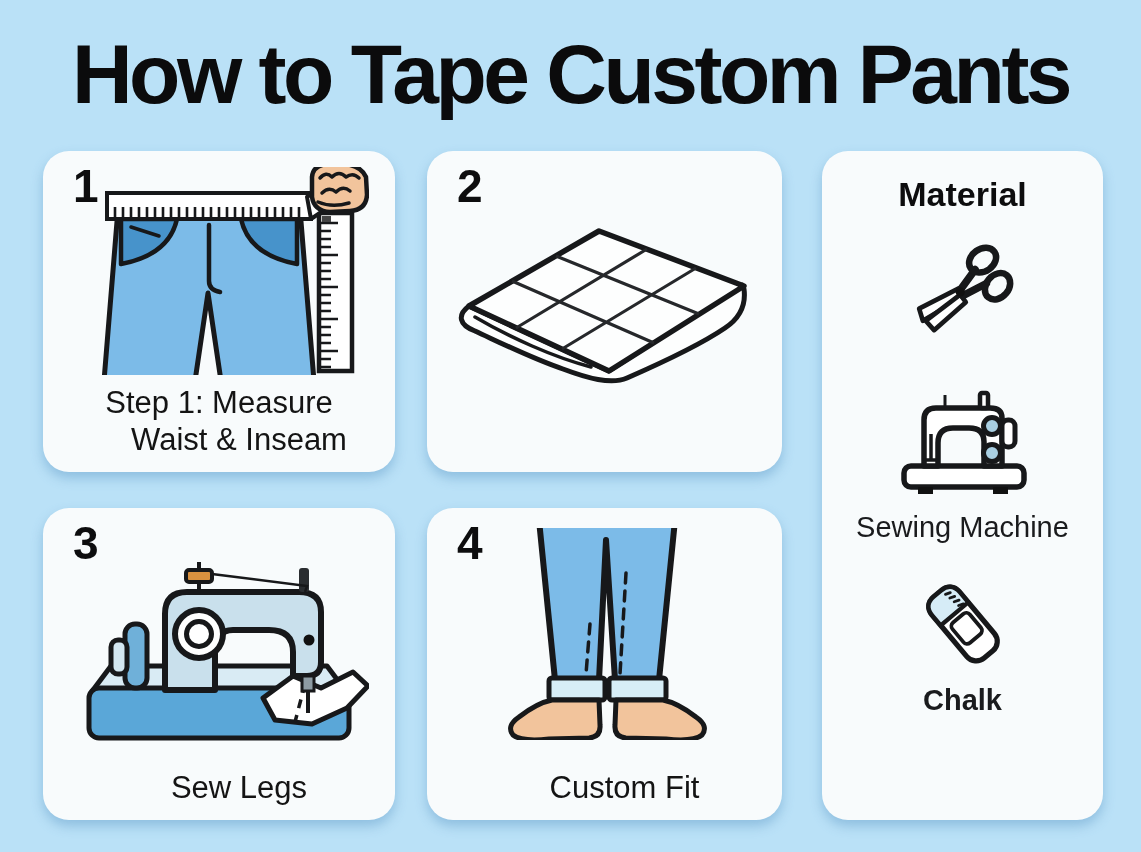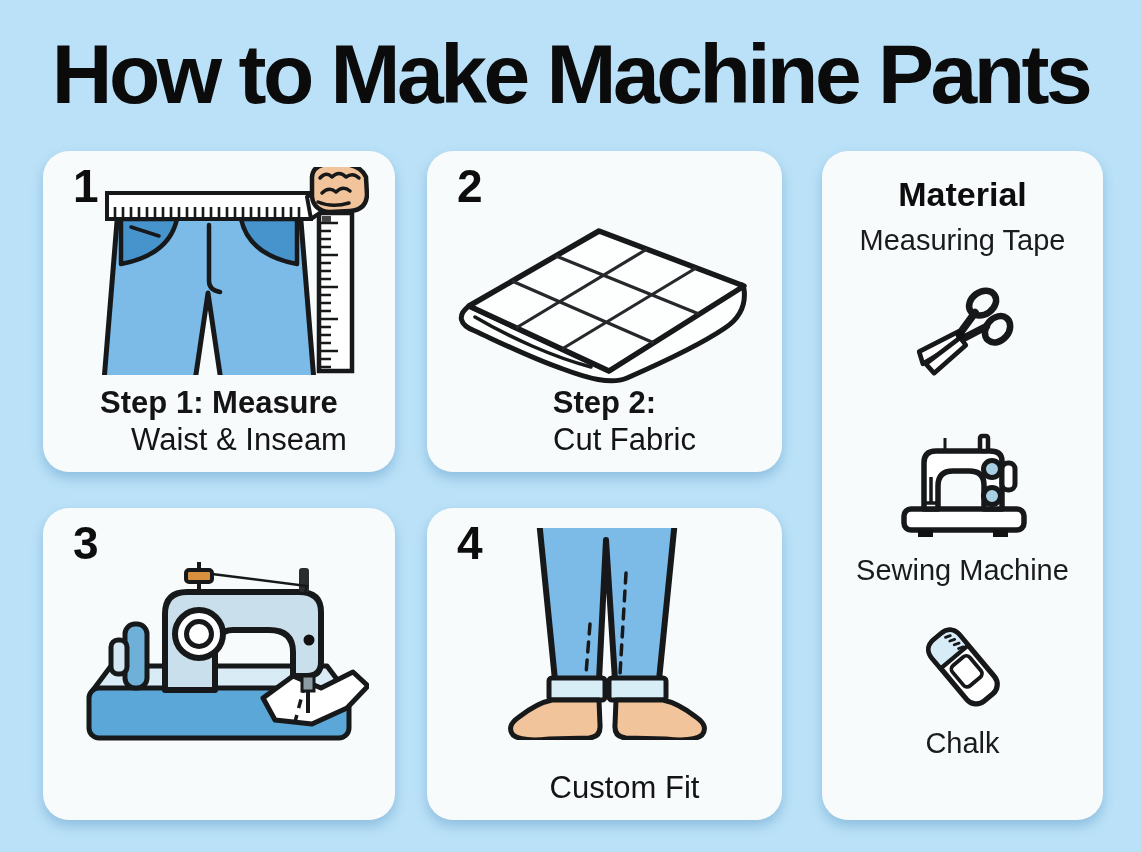--- a/index.html
+++ b/index.html
@@ -55,44 +55,44 @@
   }
   .art{position:absolute;}
   .art-1{left:26px;top:16px;}
   .art-2{left:22px;top:50px;}
   .art-3{left:26px;top:30px;}
   .art-4{left:28px;top:20px;}
   .caption{
     position:absolute;bottom:14px;left:0;right:0;
     text-align:center;font-size:31px;line-height:37px;color:#141414;
   }
-  .cap-b{display:block;font-weight:bold;}
+  .cap-b{display:block;font-weight:normal;}
   .cap-r{display:block;font-weight:normal;margin-left:40px;}
   .material-col{
     width:100%;height:100%;
     display:flex;flex-direction:column;align-items:center;
     padding-top:24px;
   }
   .mat-heading{font-size:34px;font-weight:bold;color:#0d0d0e;}
   .mat-label{font-size:29px;color:#1a1b1d;}
   .m-tape{margin-top:10px;}
   .m-scissors-icon{margin-top:20px;}
   .m-scissors{margin-top:12px;}
   .m-machine-icon{margin-top:36px;}
   .m-machine{margin-top:14px;}
   .m-chalk-icon{margin-top:28px;}
-  .m-chalk{margin-top:8px;}
+  .m-chalk{margin-top:8px;font-weight:bold;}
   svg{display:block;}
 </style>
 </head>
 <body>
 
 <div class="page">
 
-  <h1 class="title">How to Make Machine Pants</h1>
+  <h1 class="title">How to Tape Custom Pants</h1>
 
   <section class="card card-1">
     <div class="num">1</div>
     <div class="art art-1">
       <svg width="300" height="208" viewBox="0 0 300 208">
 
         <path d="M50,30 L230,30 L245,214 L152,214 L139,126 L126,214 L35,214 Z" fill="var(--jeans)" stroke="#17181a" stroke-width="5" stroke-linejoin="round"></path>
         <path d="M52,52 L108,52 Q100,88 52,97 Z" fill="var(--jeans-dark)" stroke="#17181a" stroke-width="4.5" stroke-linejoin="round"></path>
         <path d="M228,52 L172,52 Q180,88 228,97 Z" fill="var(--jeans-dark)" stroke="#17181a" stroke-width="4.5" stroke-linejoin="round"></path>
         <path d="M62,60 L90,69" fill="none" stroke="#17181a" stroke-width="3.5" stroke-linecap="round"></path>
@@ -126,24 +126,20 @@
       <svg width="310" height="190" viewBox="0 0 310 190">
 
         <path d="M20,105 C8,114 10,124 26,130 C52,142 84,158 114,168 C138,177 162,184 178,177 C210,163 248,146 276,127 C291,117 297,103 295,88 L293,84 L160,170 Z" fill="#fdfefe" stroke="#17181a" stroke-width="5" stroke-linejoin="round"></path>
         <path d="M26,116 C60,136 104,156 142,166" fill="none" stroke="#17181a" stroke-width="3.5" stroke-linecap="round"></path>
 
         <path d="M20,105 L150,30 L295,85 L160,170 Z" fill="#fdfefe" stroke="#17181a" stroke-width="5.5" stroke-linejoin="round"></path>
 
         <path d="M63,80 L205,142 M107,55 L250,113 M67,127 L198,48 M113,148 L247,67" fill="none" stroke="#26282b" stroke-width="3.2"></path>
       </svg>
     </div>
-    <div class="caption">
-      <span class="cap-b">Step 2:</span>
-      <span class="cap-r">Cut Fabric</span>
-    </div>
   </section>
 
   <section class="card card-3">
     <div class="num">3</div>
     <div class="art art-3">
       <svg width="300" height="205" viewBox="0 0 300 205">
 
         <path d="M42,128 L258,128 L276,152 L24,152 Z" fill="var(--base-top)" stroke="#17181a" stroke-width="5" stroke-linejoin="round"></path>
         <rect x="20" y="150" width="260" height="50" rx="10" fill="var(--machine-base)" stroke="#17181a" stroke-width="5"></rect>
 
@@ -162,20 +158,21 @@
         <rect x="233" y="138" width="12" height="15" fill="#8d9ba3" stroke="#17181a" stroke-width="3"></rect>
         <path d="M239,153 L239,175" stroke="#17181a" stroke-width="4"></path>
 
         <path d="M130,42 L130,54 M130,24 L130,32" stroke="#17181a" stroke-width="4"></path>
         <rect x="117" y="32" width="26" height="12" rx="3" fill="var(--spool)" stroke="#17181a" stroke-width="4"></rect>
         <rect x="230" y="30" width="10" height="24" rx="3" fill="#2a2d30"></rect>
         <path d="M143,36 L238,48 L236,54" fill="none" stroke="#17181a" stroke-width="2.4"></path>
       </svg>
     </div>
     <div class="caption">
+      <span class="cap-r">Sew Legs</span>
     </div>
   </section>
 
   <section class="card card-4">
     <div class="num">4</div>
     <div class="art art-4">
       <svg width="300" height="212" viewBox="0 0 300 212">
 
         <path d="M84,-8 L220,-8 L204,152 L160,152 L151,12 L144,152 L100,152 Z" fill="var(--jeans)" stroke="#17181a" stroke-width="6" stroke-linejoin="round"></path>
 
@@ -191,21 +188,20 @@
     </div>
     <div class="caption">
       <span class="cap-r">Custom Fit</span>
     </div>
   </section>
 
   <aside class="card card-material">
     <div class="material-col">
       <h2 class="mat-heading">Material</h2>
 
-      <div class="mat-label m-tape">Measuring Tape</div>
 
       <div class="m-scissors-icon">
         <svg width="112" height="112" viewBox="0 0 120 120">
           <path d="M56,58 L13,80 L17,93 L59,68 Z" fill="#ffffff" stroke="#17181a" stroke-width="5" stroke-linejoin="round"></path>
           <path d="M57,65 L20,93 L29,103 L63,73 Z" fill="#ffffff" stroke="#17181a" stroke-width="5" stroke-linejoin="round"></path>
           <path d="M57,60 L73,38" stroke="#17181a" stroke-width="8" stroke-linecap="round"></path>
           <ellipse cx="81" cy="28" rx="15.5" ry="12" transform="rotate(-35 81 28)" fill="none" stroke="#17181a" stroke-width="7"></ellipse>
           <path d="M60,66 L85,53" stroke="#17181a" stroke-width="8" stroke-linecap="round"></path>
           <ellipse cx="97" cy="56" rx="15.5" ry="12" transform="rotate(-50 97 56)" fill="none" stroke="#17181a" stroke-width="7"></ellipse>
           <circle cx="57" cy="62" r="5" fill="#111"></circle>

